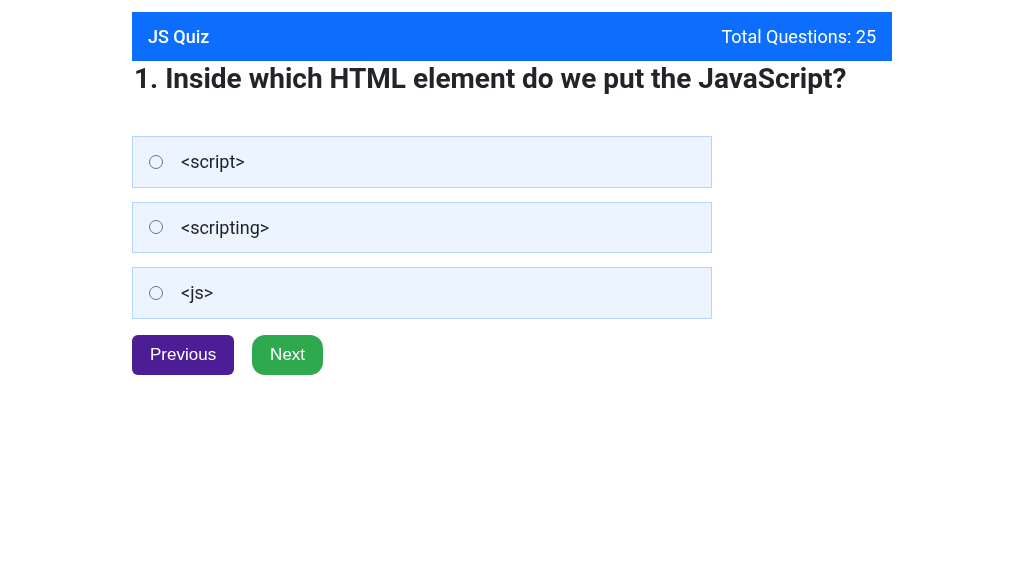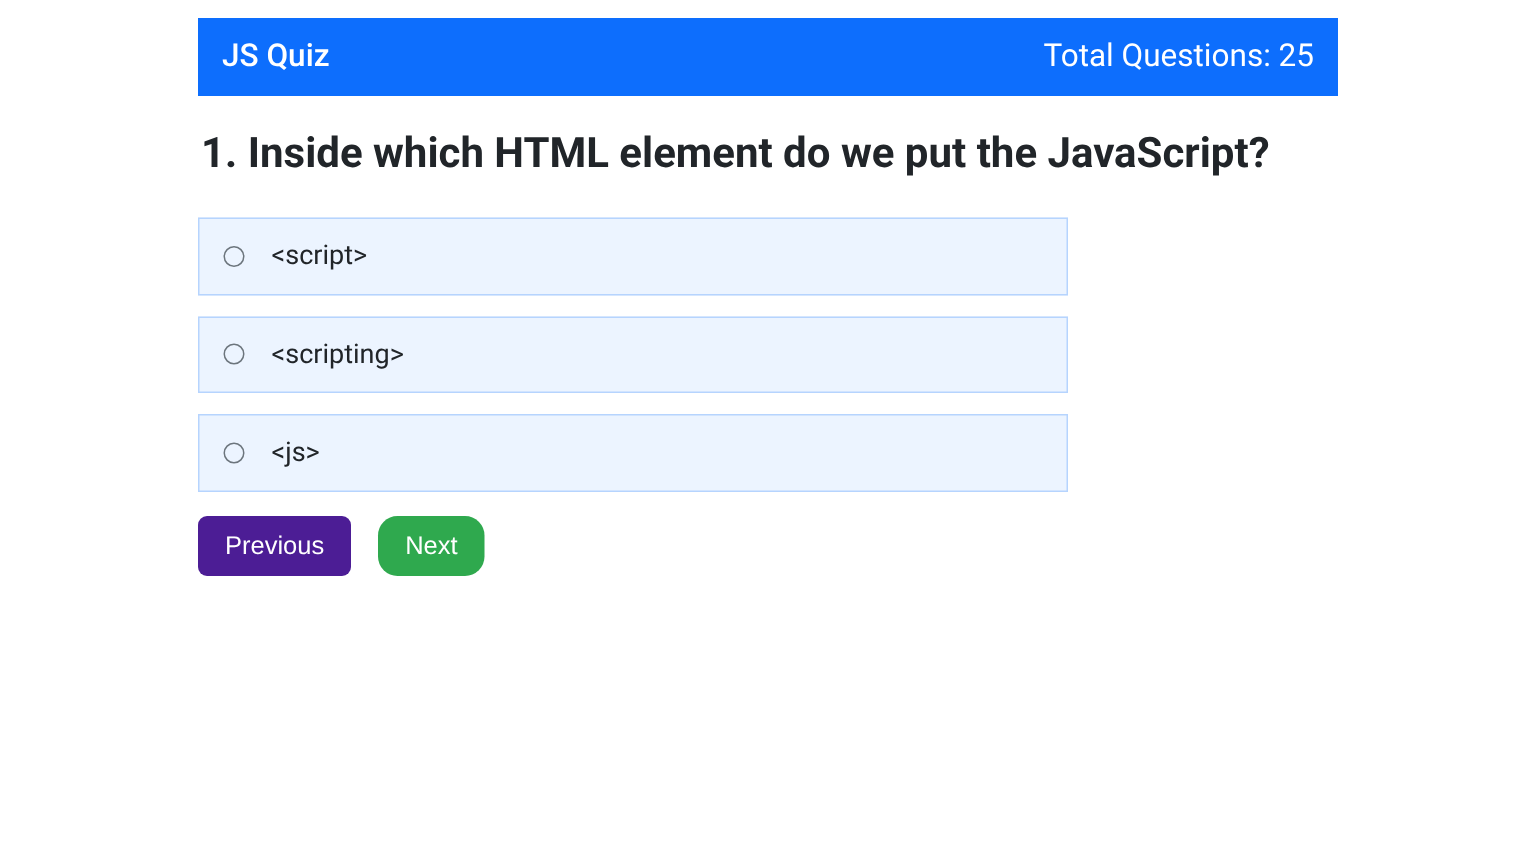--- a/index.html
+++ b/index.html
@@ -19,38 +19,37 @@
       margin: 0 auto;
       padding: 12px 0;
     }
     .header {
       background: #0d6efd;
       color: #ffffff;
       display: flex;
       justify-content: space-between;
       align-items: center;
       padding: 14px 16px;
-      font-size: 21px;
+      font-size: 18px;
     }
     .header .title {
       font-weight: 500;
     }
     .header .total {
       font-weight: 400;
     }
     .question {
-      margin-top: 20px;
       font-size: 28px;
       font-weight: 700;
       color: #212529;
       line-height: 1.25;
       padding: 0 2px;
     }
     .options {
-      margin-top: 26px;
+      margin-top: 40px;
       width: 580px;
     }
     .option {
       display: flex;
       align-items: center;
       border: 1px solid #b6d4fe;
       background: #ecf4ff;
       padding: 14px 16px;
       margin-bottom: 14px;
       cursor: pointer;

